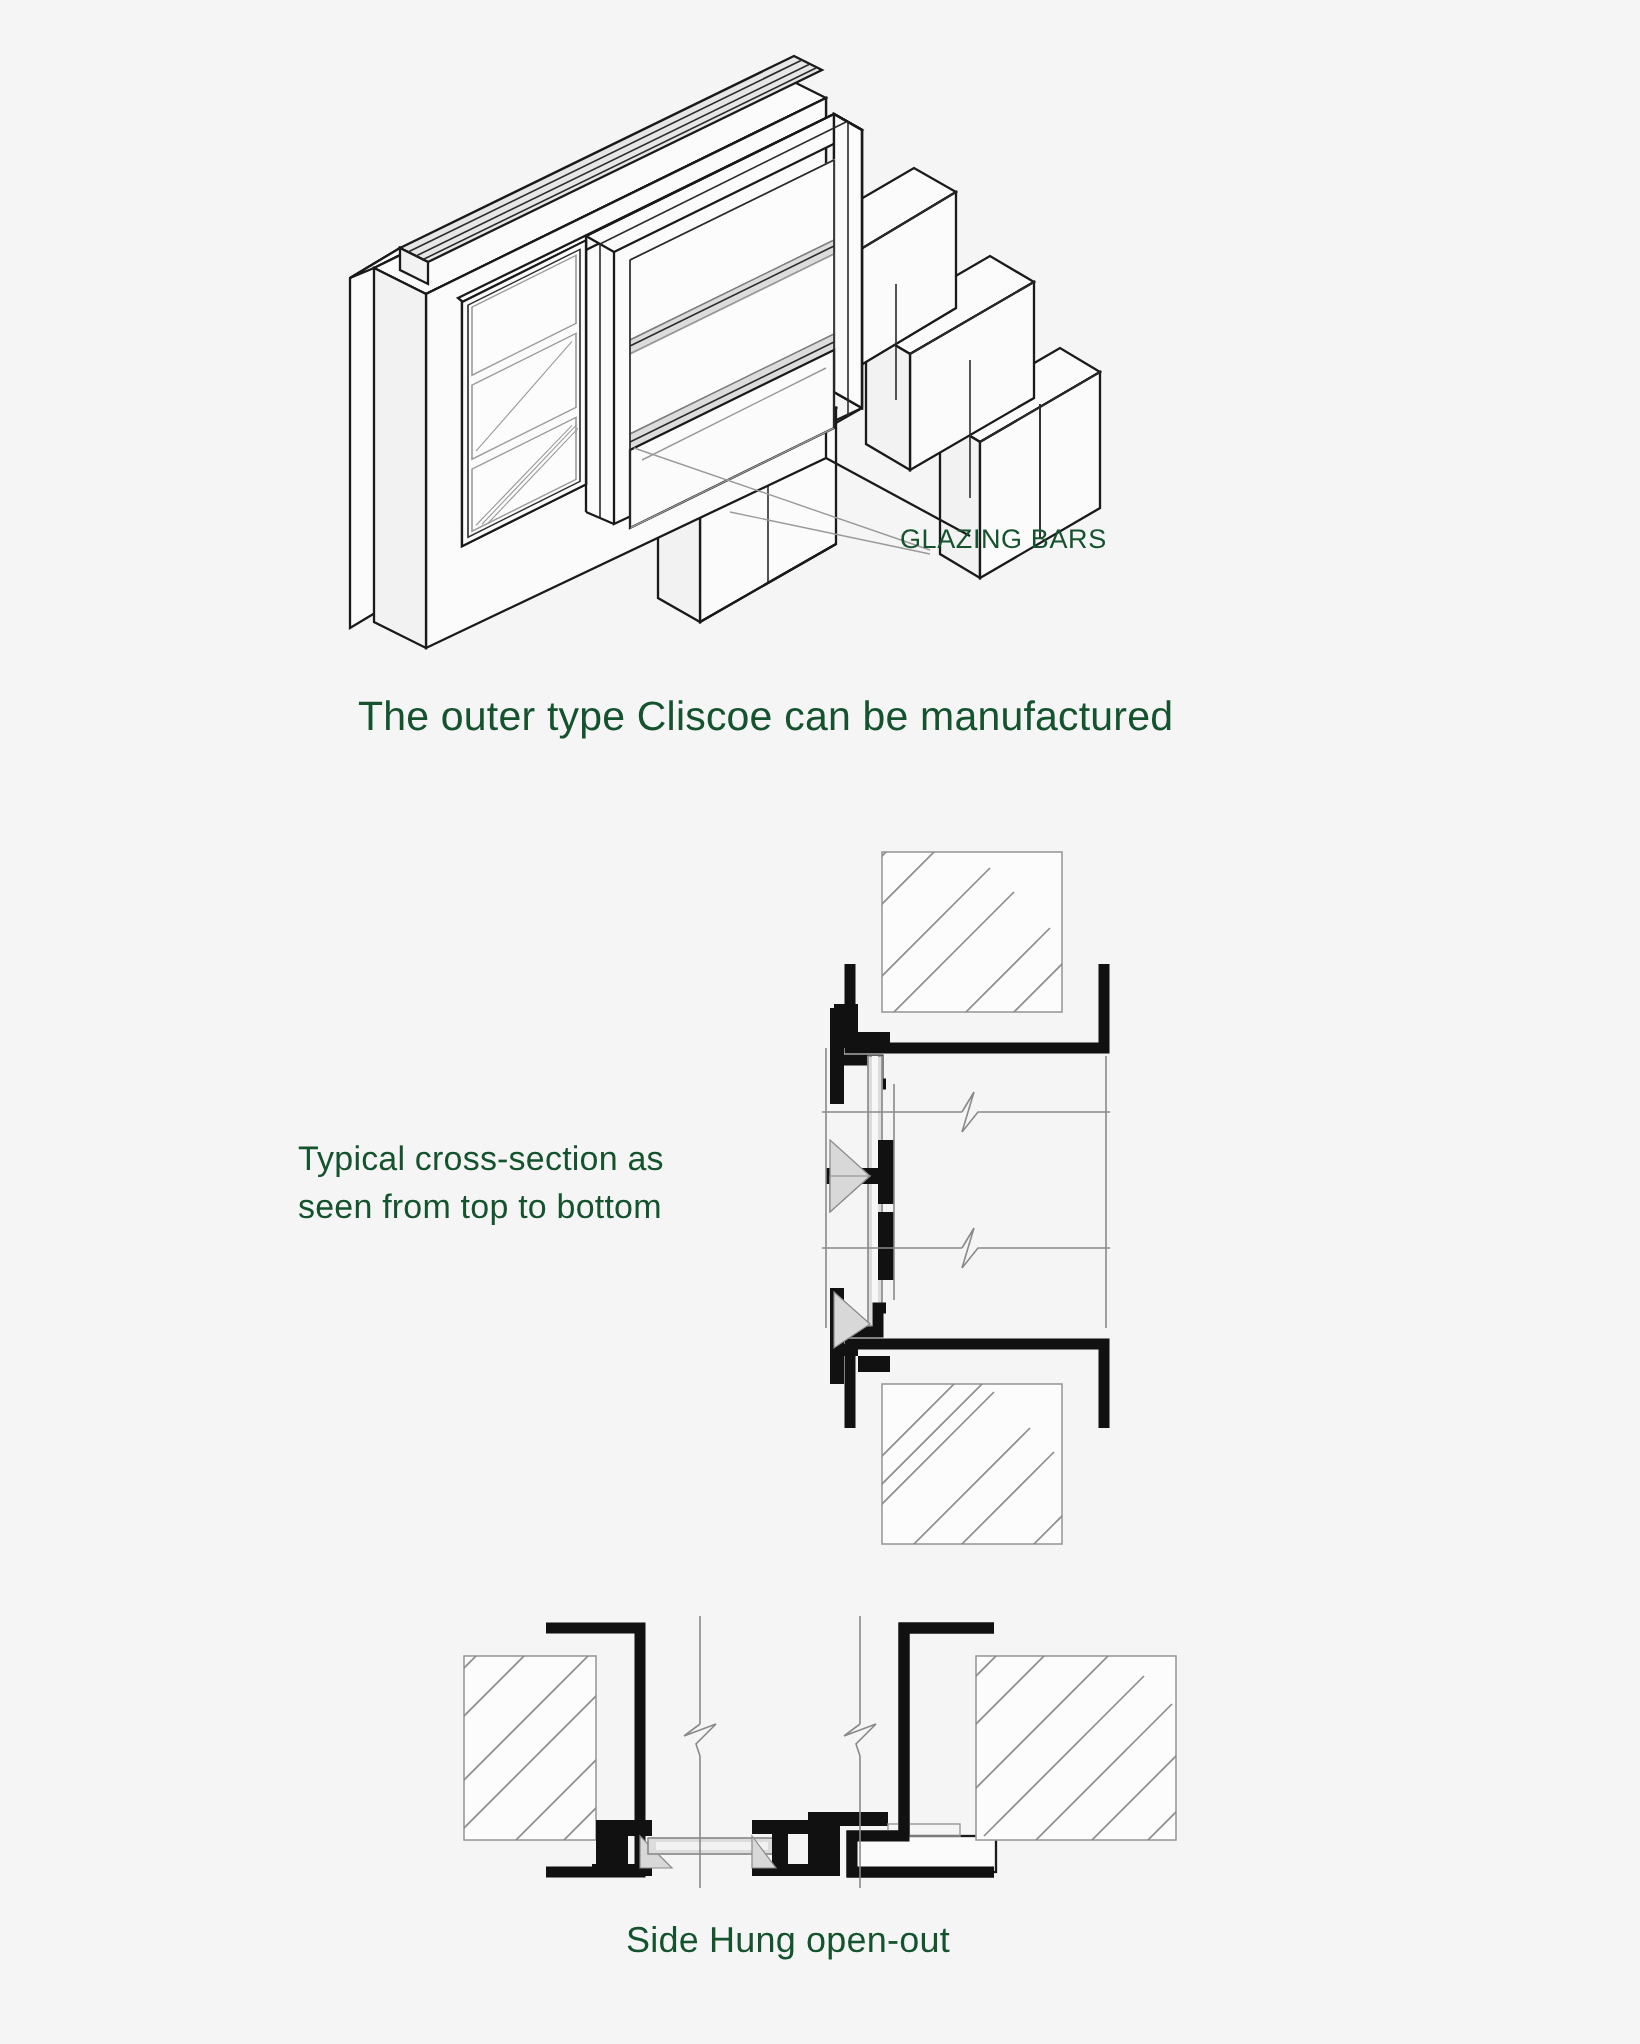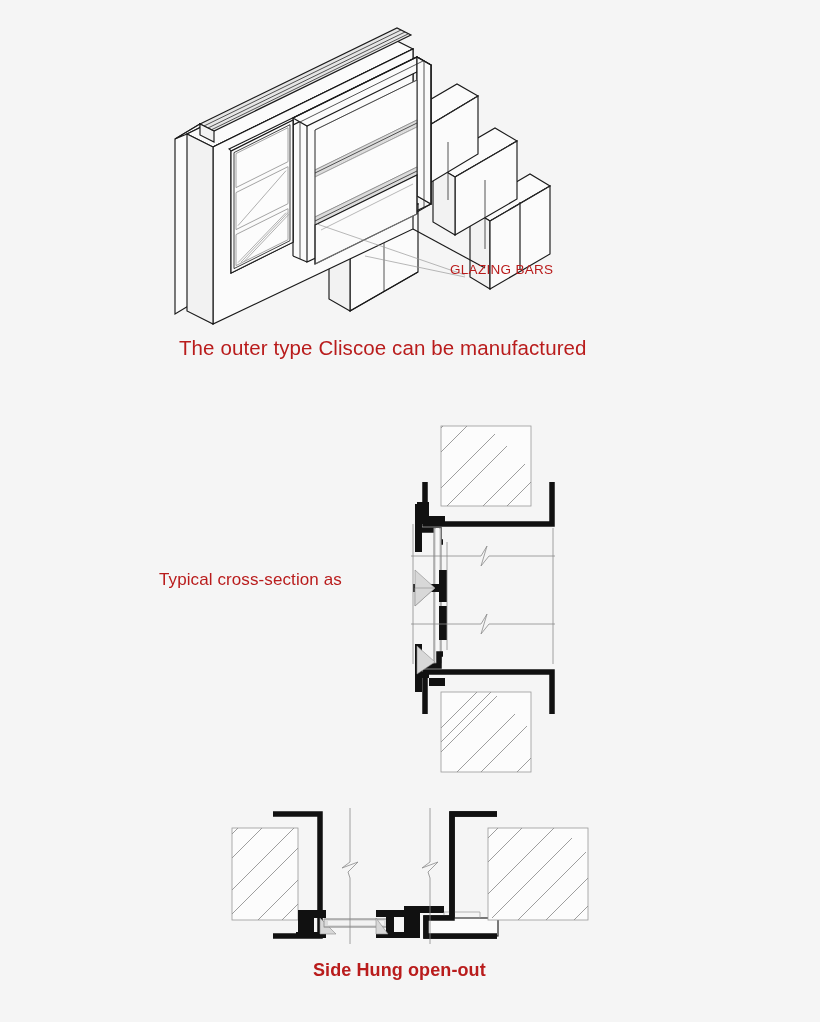--- a/index.html
+++ b/index.html
@@ -31,48 +31,47 @@
     overflow: visible;
   }
 
   #fig-isometric  { left: 165px; top: 24px;  width: 400px; height: 300px; }
   #fig-crosssec   { left: 395px; top: 424px; width: 180px; height: 350px; }
   #fig-sidehung   { left: 230px; top: 806px; width: 360px; height: 140px; }
 
   
   .text-block {
     position: absolute;
-    color: #b91c1c;
+    color: #14532d;
     letter-spacing: 0.1px;
   }
   #body-paragraph {
     left: 179px;
     top: 334px;
     width: 510px;
     font-size: 20.5px;
     line-height: 27px;
   }
-  #body-paragraph .line { display: block; white-space: nowrap; }
+  #body-paragraph .line { display: block; white-space: nowrap; margin-top: 11px; }
 
   #crosssection-caption {
-    left: 159px;
+    left: 149px;
     top: 568px;
     width: 250px;
     font-size: 17px;
     line-height: 24px;
   }
   #crosssection-caption .line { display: block; white-space: nowrap; }
 
   #sidehung-caption {
     left: 313px;
     top: 958px;
     font-size: 18px;
     line-height: 24px;
     white-space: nowrap;
-    font-weight: bold;
   }
 
   #glazing-bars-label {
     left: 450px;
     top: 262px;
     font-size: 13.5px;
     letter-spacing: 0.3px;
     white-space: nowrap;
   }
 
@@ -326,20 +325,21 @@
       <g class="ln-axis">
         <path d="M18,100 L18,240"></path>
         <path d="M52,118 L52,226"></path>
         <path d="M158,104 L158,240"></path>
       </g>
     </svg>
   </div>
 
   <div class="text-block" id="crosssection-caption">
     <span class="line">Typical cross-section as</span>
+    <span class="line">seen from top to bottom</span>
   </div>
 
   <div class="figure" id="fig-sidehung">
     <svg viewBox="0 0 360 140" width="360" height="140">
 
       <g>
         <rect class="face-glass" x="2" y="22" width="66" height="92"></rect>
         <g class="ln-hatch" clip-path="url(#clipLeftBlk)">
           <path d="M-40,70 L40,-10"></path>
           <path d="M-28,82 L52,2"></path>

